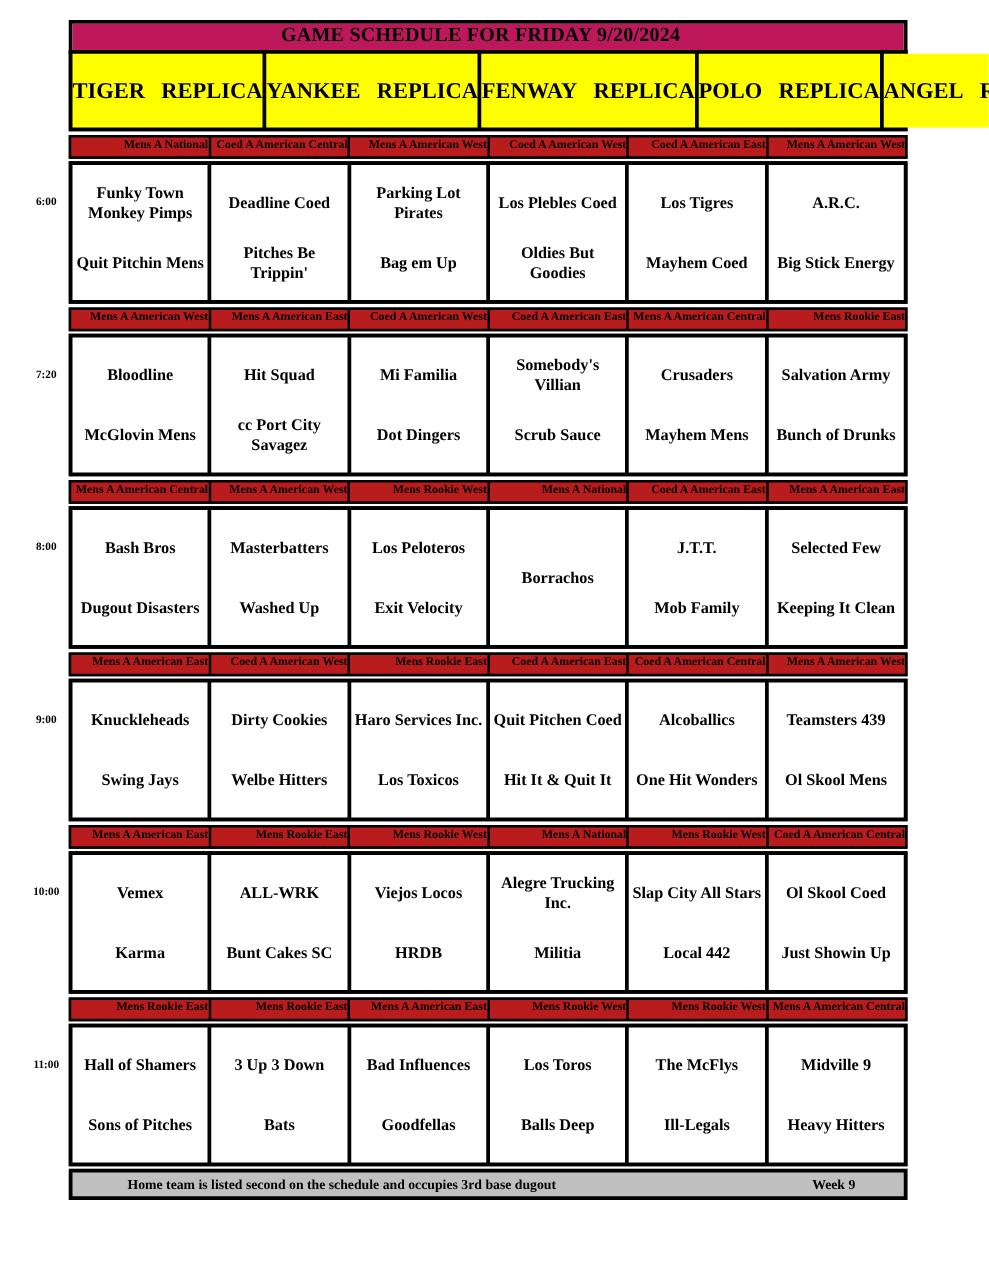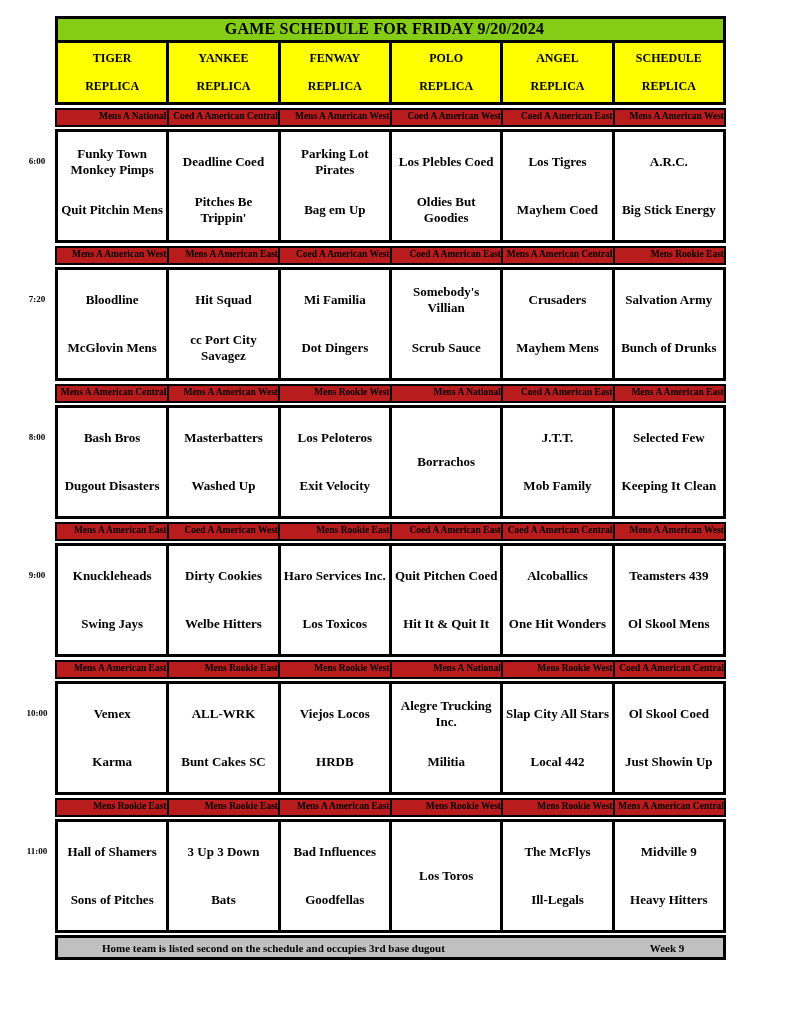--- a/index.html
+++ b/index.html
@@ -19,36 +19,36 @@
   }
   .row {
     display: grid;
     grid-template-columns: repeat(6, 1fr);
     background: #000;
     border: 3px solid #000;
     gap: 3px;
   }
   .row.single { display: block; }
   .title-bar {
-    background: #84cc16;
+    background: #be185d;
     text-align: center;
     font-size: 16px;
     padding: 1px 12px 2px 0;
     letter-spacing: 0.2px;
   }
   .venue-row { margin-top: -3px; }
   .venue-cell {
     background: #FFFF00;
     height: 59px;
     display: flex;
-    flex-direction: column;
+    flex-direction: row;
     align-items: center;
     justify-content: center;
     gap: 13px;
-    font-size: 12px;
+    font-size: 18px;
     text-align: center;
   }
   .league-row {
     margin-top: 3px;
     border-width: 2px;
     gap: 2px;
   }
   .league-cell {
     background: #b91c1c;
     height: 15px;
@@ -329,20 +329,21 @@
     <div class="game-cell">
       <div class="team">3 Up 3 Down</div>
       <div class="team">Bats</div>
     </div>
     <div class="game-cell">
       <div class="team">Bad Influences</div>
       <div class="team">Goodfellas</div>
     </div>
     <div class="game-cell">
       <div class="team">Los Toros</div>
+      <div class="team">Balls Deep</div>
     </div>
     <div class="game-cell">
       <div class="team">The McFlys</div>
       <div class="team">Ill-Legals</div>
     </div>
     <div class="game-cell">
       <div class="team">Midville 9</div>
       <div class="team">Heavy Hitters</div>
     </div>
   </div>

